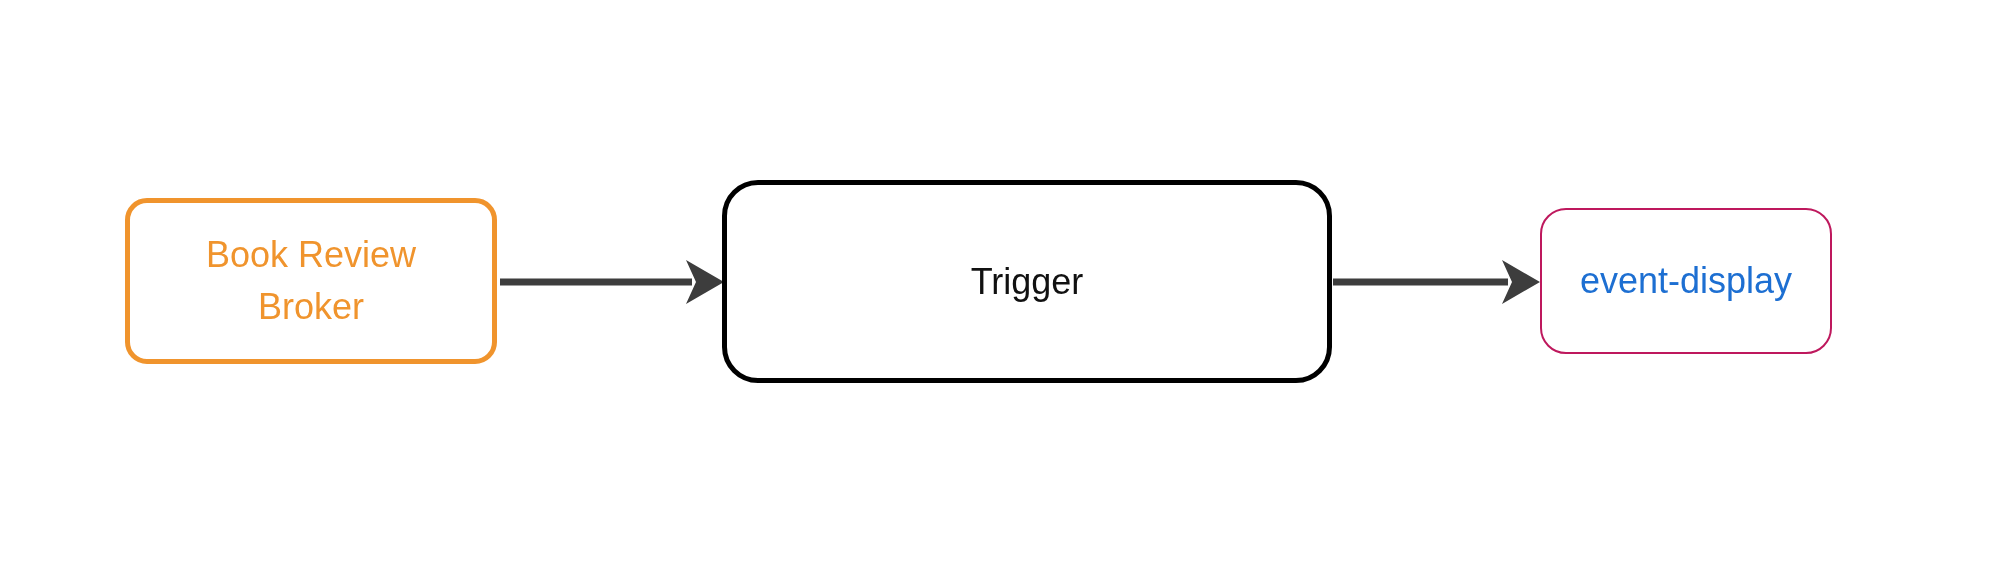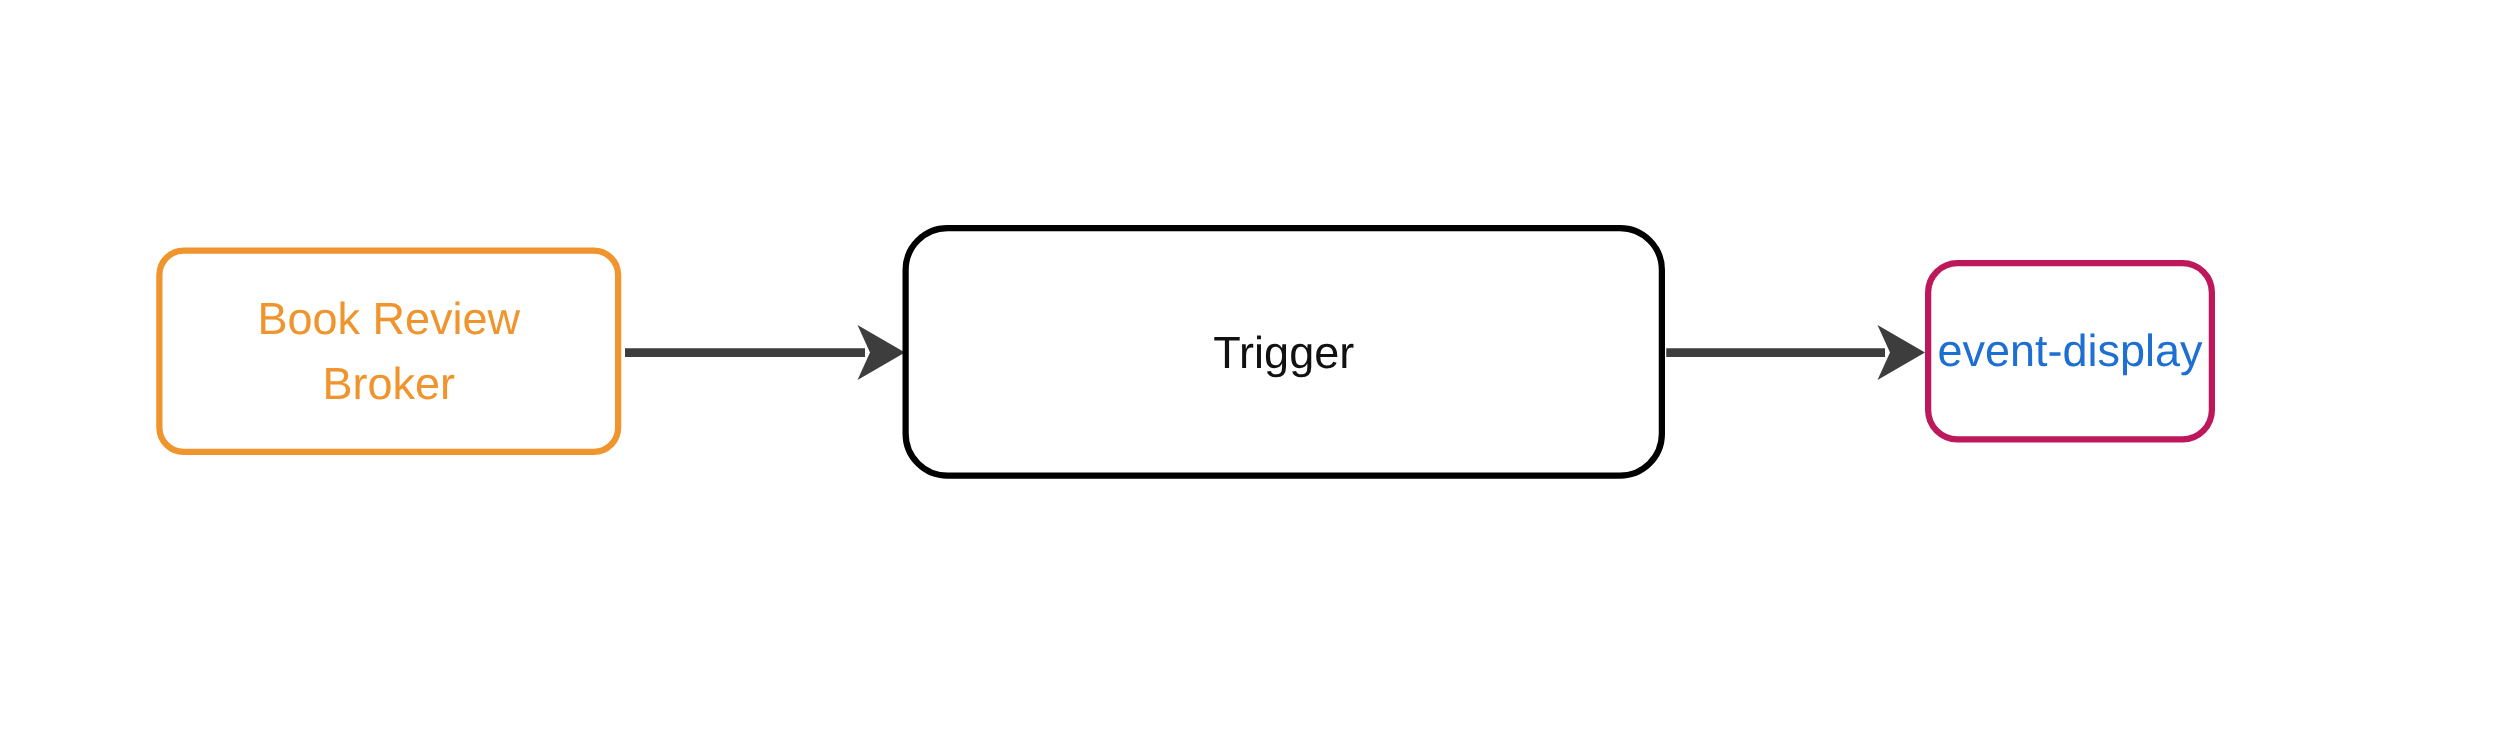--- a/index.html
+++ b/index.html
@@ -49,23 +49,23 @@
     top: 180px;
     width: 610px;
     height: 203px;
     border: 5px solid #000000;
     border-radius: 36px;
     color: #111111;
   }
   .node-event-display {
     left: 1540px;
     top: 208px;
-    width: 232px;
+    width: 292px;
     height: 146px;
-    border: 5px solid #be185d;
+    border: 2px solid #be185d;
     border-radius: 26px;
     color: #1D6FD2;
   }
 </style>
 </head>
 <body>
 
 <div class="canvas">
 
   <svg class="edges-layer" viewBox="0 0 1999 585" xmlns="http://www.w3.org/2000/svg">

